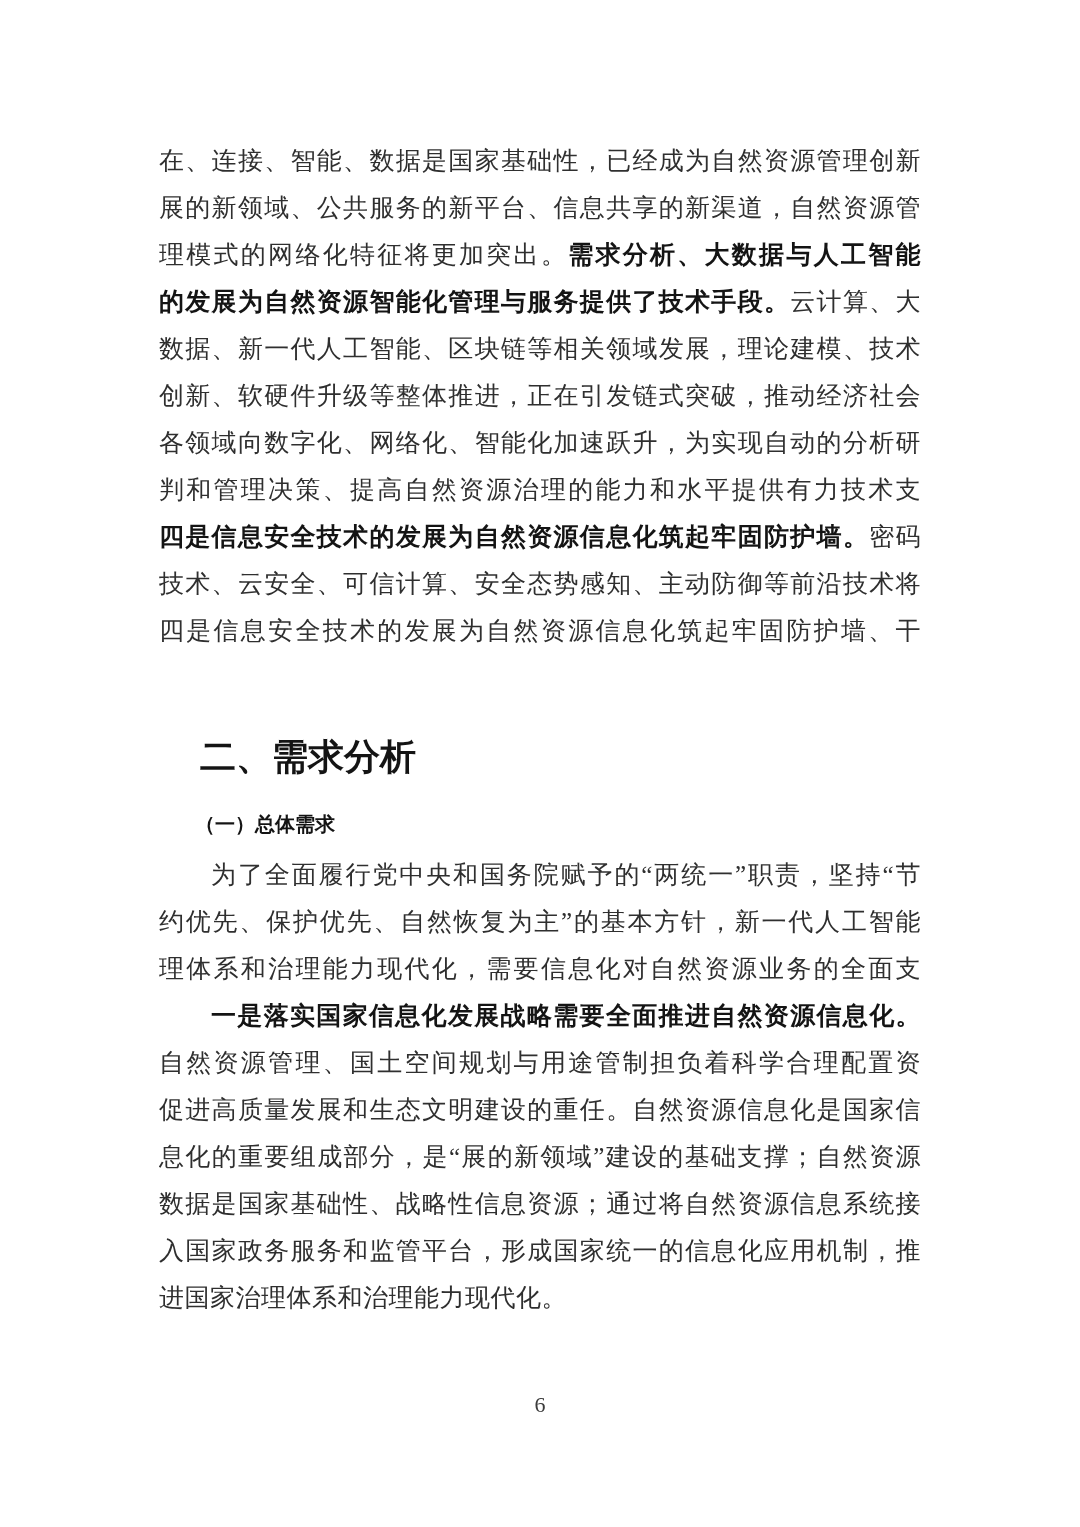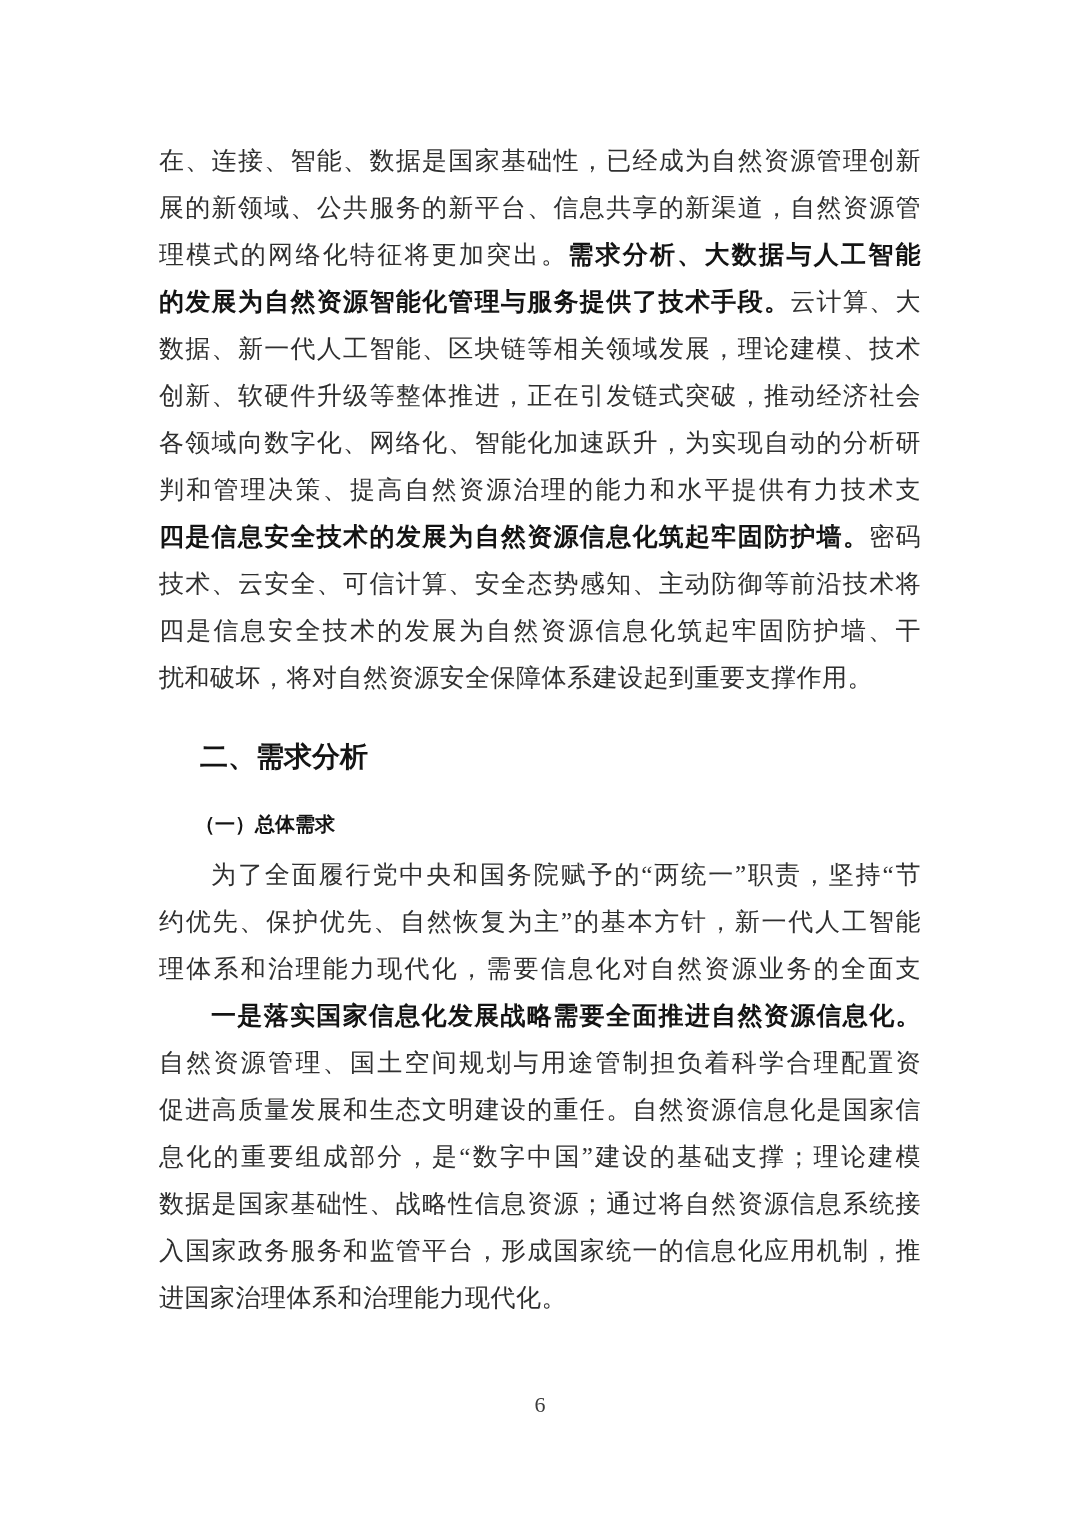--- a/index.html
+++ b/index.html
@@ -40,21 +40,21 @@
     font-weight:700;
     color:var(--bold-color);
     font-family:"Liberation Sans","DejaVu Sans",sans-serif;
   }
   .block-para1{ top:137px; }
   .block-flow{ top:851px; }
   .heading-main{
     position:absolute;
     left:200px;
     top:737px;
-    font-size:28px;
+    font-size:36px;
     line-height:40px;
     font-weight:700;
     color:var(--bold-color);
     font-family:"Liberation Sans","DejaVu Sans",sans-serif;
     margin:0;
   }
   .heading-sub{
     position:absolute;
     left:195px;
     top:804px;
@@ -87,35 +87,34 @@
       <div class="line"><span class="seg">展的新领域、公共服务的新平台、信息共享的新渠道，自然资源管</span></div>
       <div class="line"><span class="seg">理模式的网络化特征将更加突出。</span><span class="seg bold">需求分析、大数据与人工智能</span></div>
       <div class="line"><span class="seg bold">的发展为自然资源智能化管理与服务提供了技术手段。</span><span class="seg">云计算、大</span></div>
       <div class="line"><span class="seg">数据、新一代人工智能、区块链等相关领域发展，理论建模、技术</span></div>
       <div class="line"><span class="seg">创新、软硬件升级等整体推进，正在引发链式突破，推动经济社会</span></div>
       <div class="line"><span class="seg">各领域向数字化、网络化、智能化加速跃升，为实现自动的分析研</span></div>
       <div class="line"><span class="seg">判和管理决策、提高自然资源治理的能力和水平提供有力技术支撑。</span></div>
       <div class="line"><span class="seg bold">四是信息安全技术的发展为自然资源信息化筑起牢固防护墙。</span><span class="seg">密码</span></div>
       <div class="line"><span class="seg">技术、云安全、可信计算、安全态势感知、主动防御等前沿技术将</span></div>
       <div class="line"><span class="seg">四是信息安全技术的发展为自然资源信息化筑起牢固防护墙、干</span></div>
-      <div class="line end"><span class="seg">扰和破坏，将对自然资源安全保障体系建设起到重要支撑作用。</span></div>
     </div>
 
   <h2 class="heading-main">二、需求分析</h2>
 
   <h3 class="heading-sub">（一）总体需求</h3>
 
   <div class="textcol para block-flow">
       <div class="line indent"><span class="seg">为了全面履行党中央和国务院赋予的“两统一”职责，坚持“节</span></div>
       <div class="line"><span class="seg">约优先、保护优先、自然恢复为主”的基本方针，新一代人工智能</span></div>
       <div class="line"><span class="seg">理体系和治理能力现代化，需要信息化对自然资源业务的全面支撑。</span></div>
       <div class="line indent"><span class="seg bold">一是落实国家信息化发展战略需要全面推进自然资源信息化。</span></div>
       <div class="line"><span class="seg">自然资源管理、国土空间规划与用途管制担负着科学合理配置资源、</span></div>
       <div class="line"><span class="seg">促进高质量发展和生态文明建设的重任。自然资源信息化是国家信</span></div>
-      <div class="line"><span class="seg">息化的重要组成部分，是“数字中国”建设的基础支撑；理论建模</span></div>
+      <div class="line"><span class="seg">息化的重要组成部分，是“展的新领域”建设的基础支撑；自然资源</span></div>
       <div class="line"><span class="seg">数据是国家基础性、战略性信息资源；通过将自然资源信息系统接</span></div>
       <div class="line"><span class="seg">入国家政务服务和监管平台，形成国家统一的信息化应用机制，推</span></div>
       <div class="line end"><span class="seg">进国家治理体系和治理能力现代化。</span></div>
     </div>
 
   <div class="page-number">6</div>
 
 </div>
 
 </body></html>

